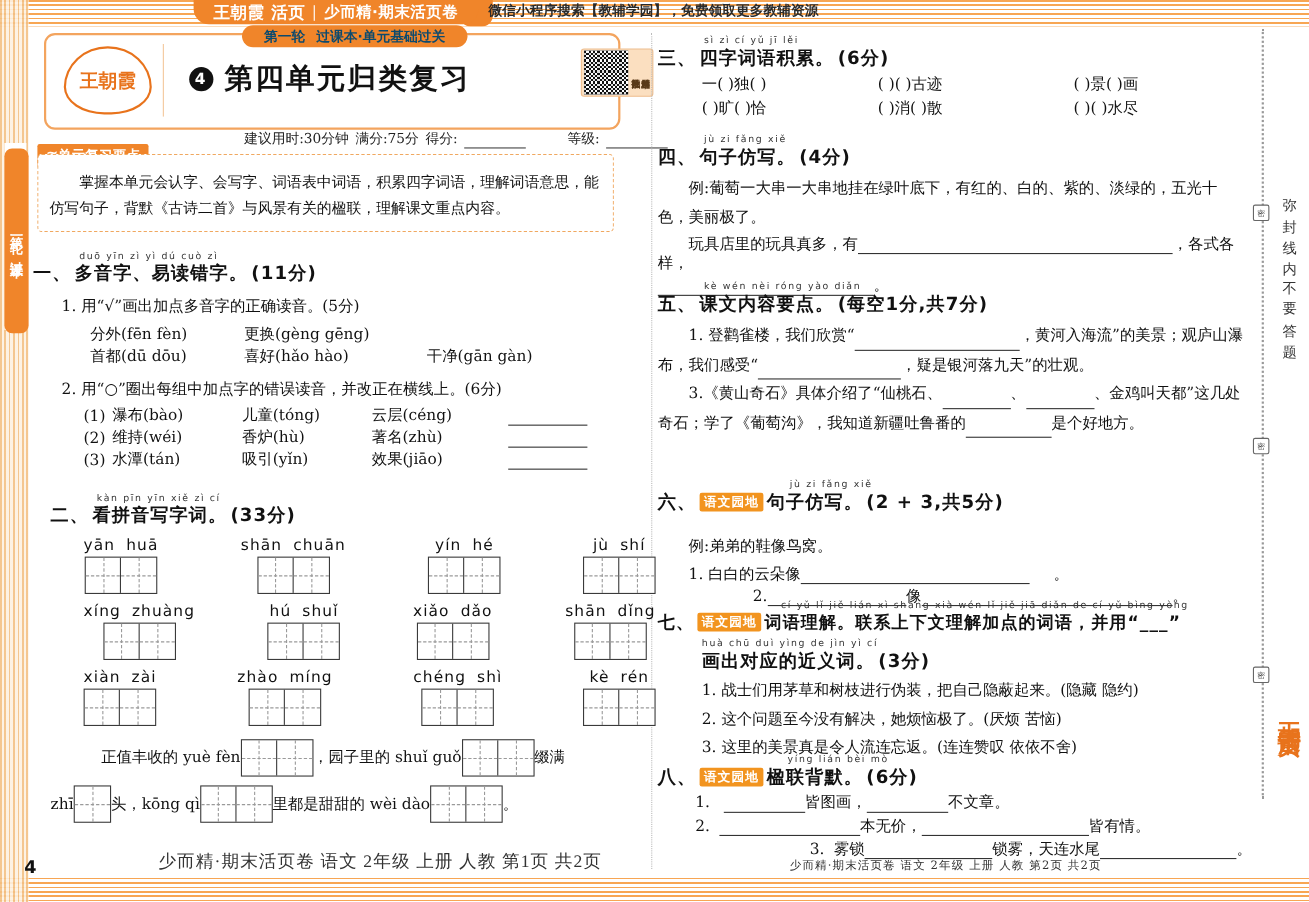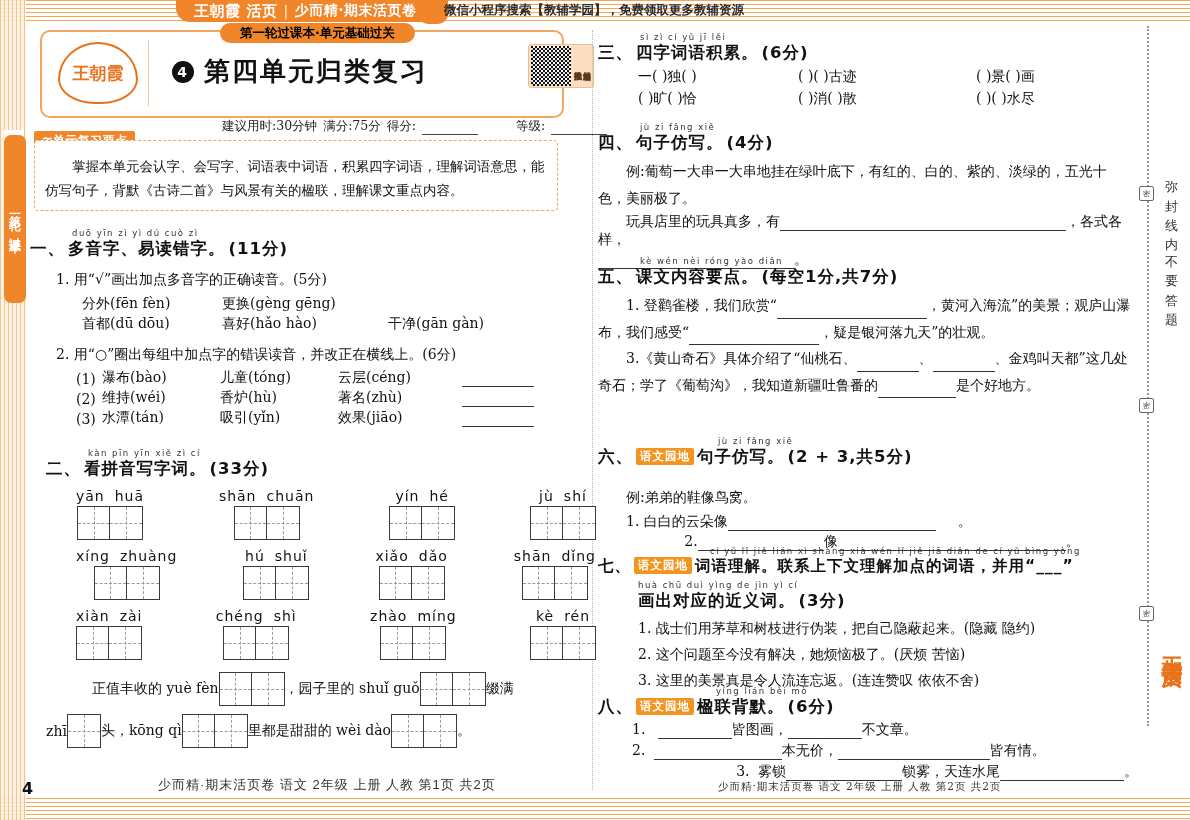--- a/index.html
+++ b/index.html
@@ -106,22 +106,22 @@
     color:#e8731c;
   }
   .hc-logo .crest{
     width:76px;height:58px;border:2px solid #e8731c;border-radius:50% 50% 46% 46%/60% 60% 40% 40%;
     display:flex;align-items:center;justify-content:center;
     font-family:"DejaVu Serif","Liberation Serif",serif;
     font-size:17px;font-weight:bold;color:#e8731c;background:#fff;
   }
   .hc-divider{position:absolute;left:106px;top:8px;width:1px;height:66px;background:#f3c79b;}
   .round-tab{
-    position:absolute;left:178px;top:-9px;height:20px;background:#f0852a;color:#000000;
-    border-radius:10px;padding:0 20px;display:flex;align-items:center;
+    position:absolute;left:178px;top:-9px;height:20px;background:#f0852a;color:#0c4a6e;
+    border-radius:10px;padding:0 20px;display:flex;align-items:center;gap:10px;
     font-size:12.5px;font-weight:bold;white-space:nowrap;
   }
   .hc-title{
     position:absolute;left:130px;top:22px;width:340px;
     display:flex;align-items:center;gap:10px;
     font-family:"DejaVu Serif","Liberation Serif",serif;
     font-size:26px;font-weight:bold;color:#111;letter-spacing:2px;
   }
   .numcircle{
     width:22px;height:22px;border-radius:50%;background:#111;color:#fff;
@@ -222,22 +222,22 @@
     padding:1px 4px;border-radius:2px;font-weight:bold;letter-spacing:1px;
     font-family:"DejaVu Serif","Liberation Serif",serif;
     position:relative;top:-2px;
   }
 
   
   .pagenum{
     position:absolute;left:22px;bottom:22px;font-size:16px;font-weight:bold;color:#111;
   }
   .footL{
-    position:absolute;left:158px;bottom:26px;font-size:13px;color:#333;
-    font-family:Liberation Sans, sans-serif;letter-spacing:1px;white-space:nowrap;
+    position:absolute;left:144px;bottom:26px;font-size:16px;color:#333;
+    font-family:Liberation Serif, serif;letter-spacing:1px;white-space:nowrap;
   }
   .footR{
     position:absolute;left:718px;bottom:26px;font-size:10.5px;color:#333;
     font-family:"DejaVu Serif","Liberation Serif",serif;letter-spacing:1px;white-space:nowrap;
   }
 </style>
 </head>
 <body>
 
 <div class="page">
@@ -457,32 +457,32 @@
               <span>xiàn</span>
               <span>zài</span>
             </div>
           <div class="tzg">
               <div class="cell"></div>
               <div class="cell"></div>
             </div>
         </div>
         <div class="wordgrid">
           <div class="wordpy">
+              <span>zhào</span>
+              <span>míng</span>
+            </div>
+          <div class="tzg">
+              <div class="cell"></div>
+              <div class="cell"></div>
+            </div>
+        </div>
+        <div class="wordgrid">
+          <div class="wordpy">
               <span>chéng</span>
               <span>shì</span>
-            </div>
-          <div class="tzg">
-              <div class="cell"></div>
-              <div class="cell"></div>
-            </div>
-        </div>
-        <div class="wordgrid">
-          <div class="wordpy">
-              <span>zhào</span>
-              <span>míng</span>
             </div>
           <div class="tzg">
               <div class="cell"></div>
               <div class="cell"></div>
             </div>
         </div>
         <div class="wordgrid">
           <div class="wordpy">
               <span>kè</span>
               <span>rén</span>

